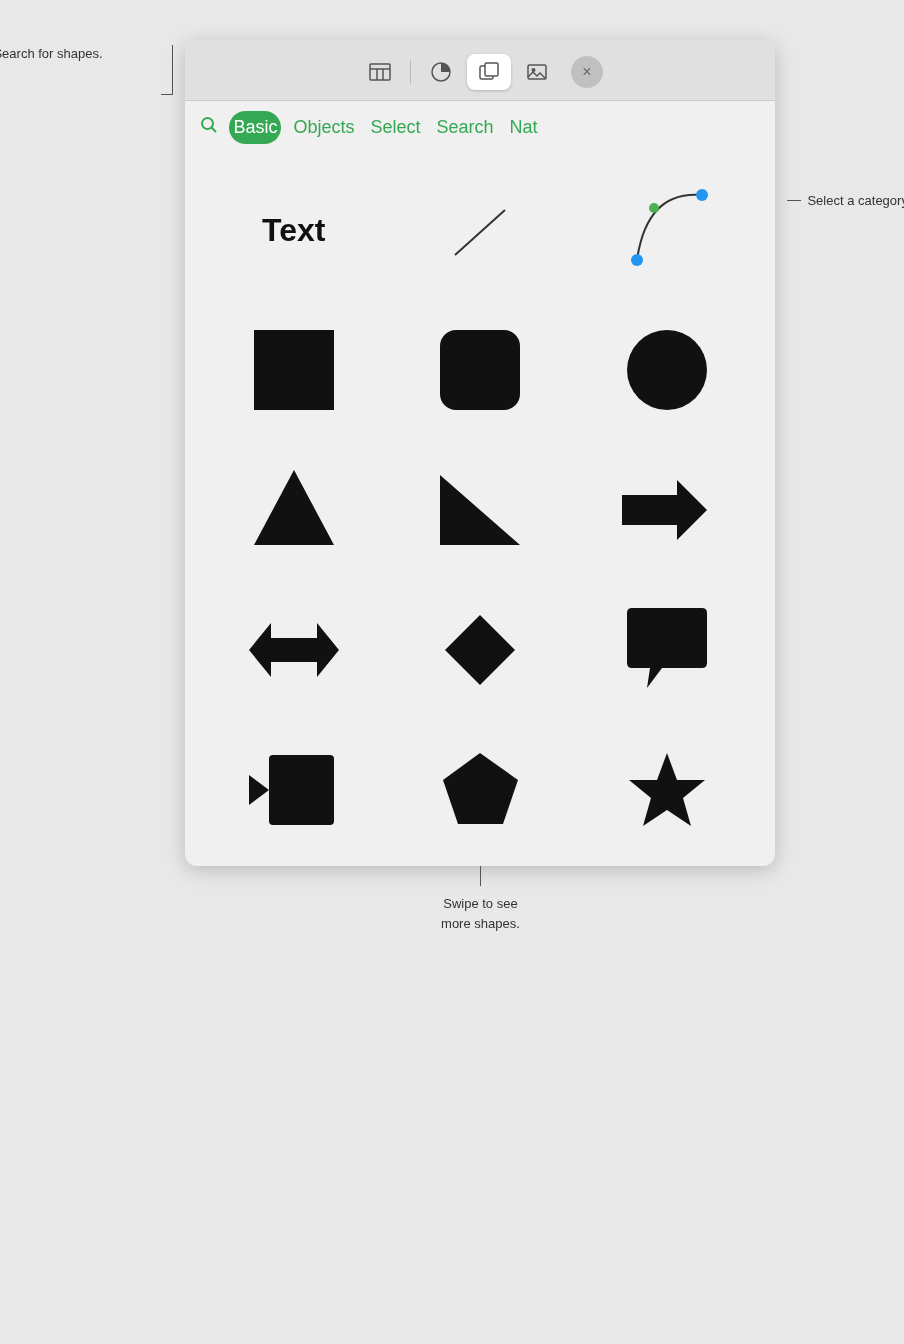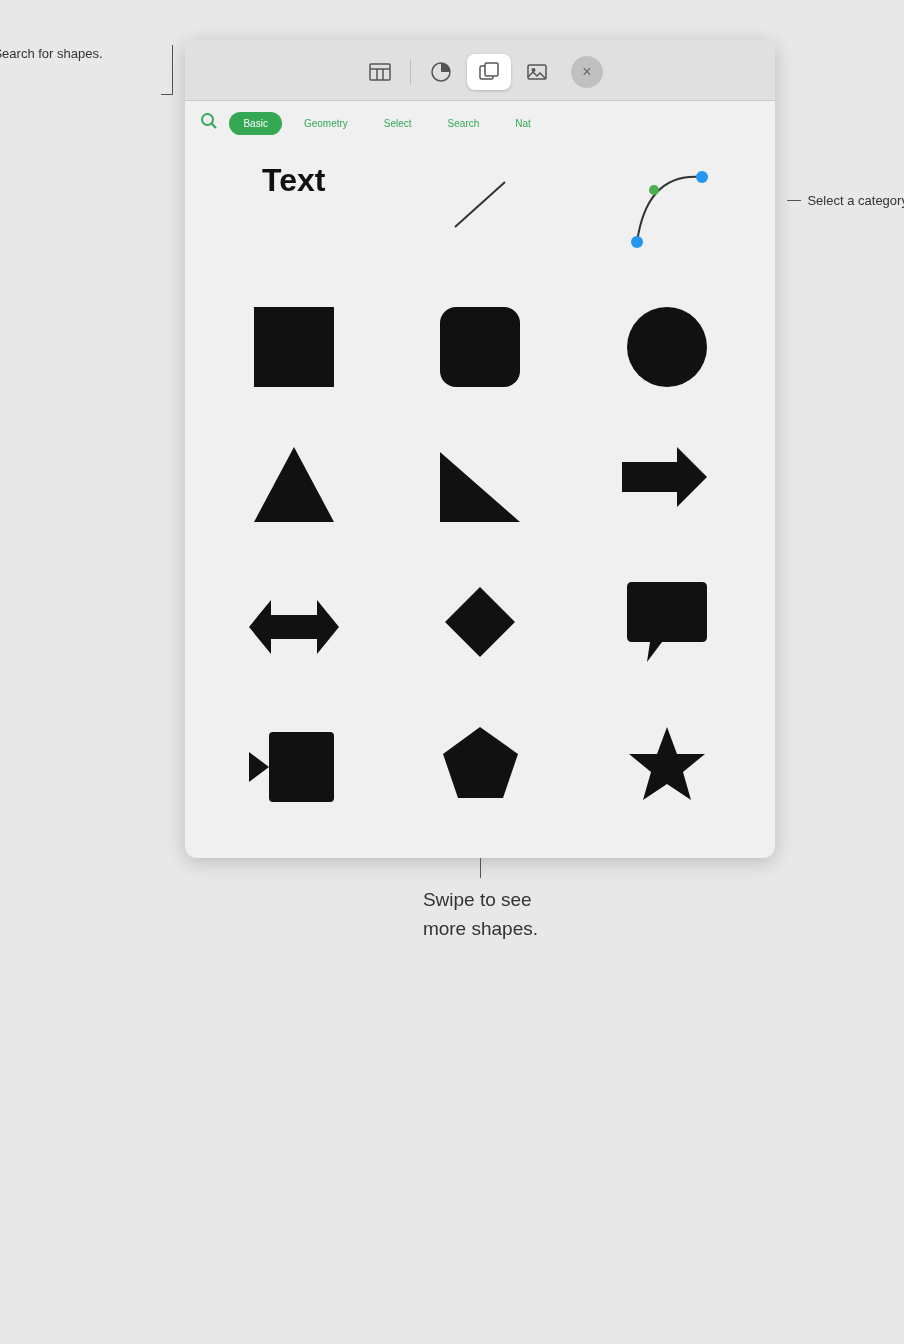--- a/index.html
+++ b/index.html
@@ -92,25 +92,25 @@
       background: #f0f0f0;
     }
 
     .search-icon-wrap {
       color: #34a853;
       font-size: 18px;
       margin-right: 2px;
     }
 
     .cat-btn {
-      padding: 6px 14px;
+      padding: 6px 4px;
       border-radius: 20px;
       border: none;
       cursor: pointer;
-      font-size: 10px;
+      font-size: 18px;
       font-weight: 500;
       background: none;
       color: #34a853;
     }
 
     .cat-btn.selected {
       background: #34a853;
       color: white;
     }
 
@@ -121,20 +121,21 @@
     }
 
     .shapes-grid {
       display: grid;
       grid-template-columns: repeat(3, 1fr);
       gap: 20px 10px;
     }
 
     .shape-cell {
       display: flex;
+      align-items: center;
       justify-content: center;
       height: 120px;
       cursor: pointer;
     }
 
     
     .shape-text-label {
       font-size: 32px;
       font-weight: 700;
       color: #111;
@@ -198,23 +199,23 @@
       fill: #111;
     }
 
     
     .shape-star polygon {
       fill: #111;
     }
 
     
     .bottom-annotation {
-      text-align: left;
+      text-align: center;
       margin-top: 8px;
-      font-size: 19px;
+      font-size: 13px;
       color: #333;
       line-height: 1.5;
     }
 
     .bottom-annotation-wrap {
       display: flex;
       flex-direction: column;
       align-items: center;
     }
 
@@ -287,21 +288,21 @@
       </div>
 
       <div class="category-bar">
         <span class="search-icon-wrap">
           <svg width="20" height="20" viewBox="0 0 20 20" fill="none" stroke="#34a853" stroke-width="2">
             <circle cx="8.5" cy="8.5" r="5.5"></circle>
             <line x1="12.5" y1="12.5" x2="17" y2="17"></line>
           </svg>
         </span>
         <button class="cat-btn selected">Basic</button>
-        <button class="cat-btn">Geometry</button>
+        <button class="cat-btn">Objects</button>
         <button class="cat-btn">Select</button>
         <button class="cat-btn">Search</button>
         <button class="cat-btn">Nat</button>
       </div>
 
       <div class="shapes-area">
         <div class="shapes-grid">
 
           <div class="shape-cell">
             <span class="shape-text-label">Text</span>

